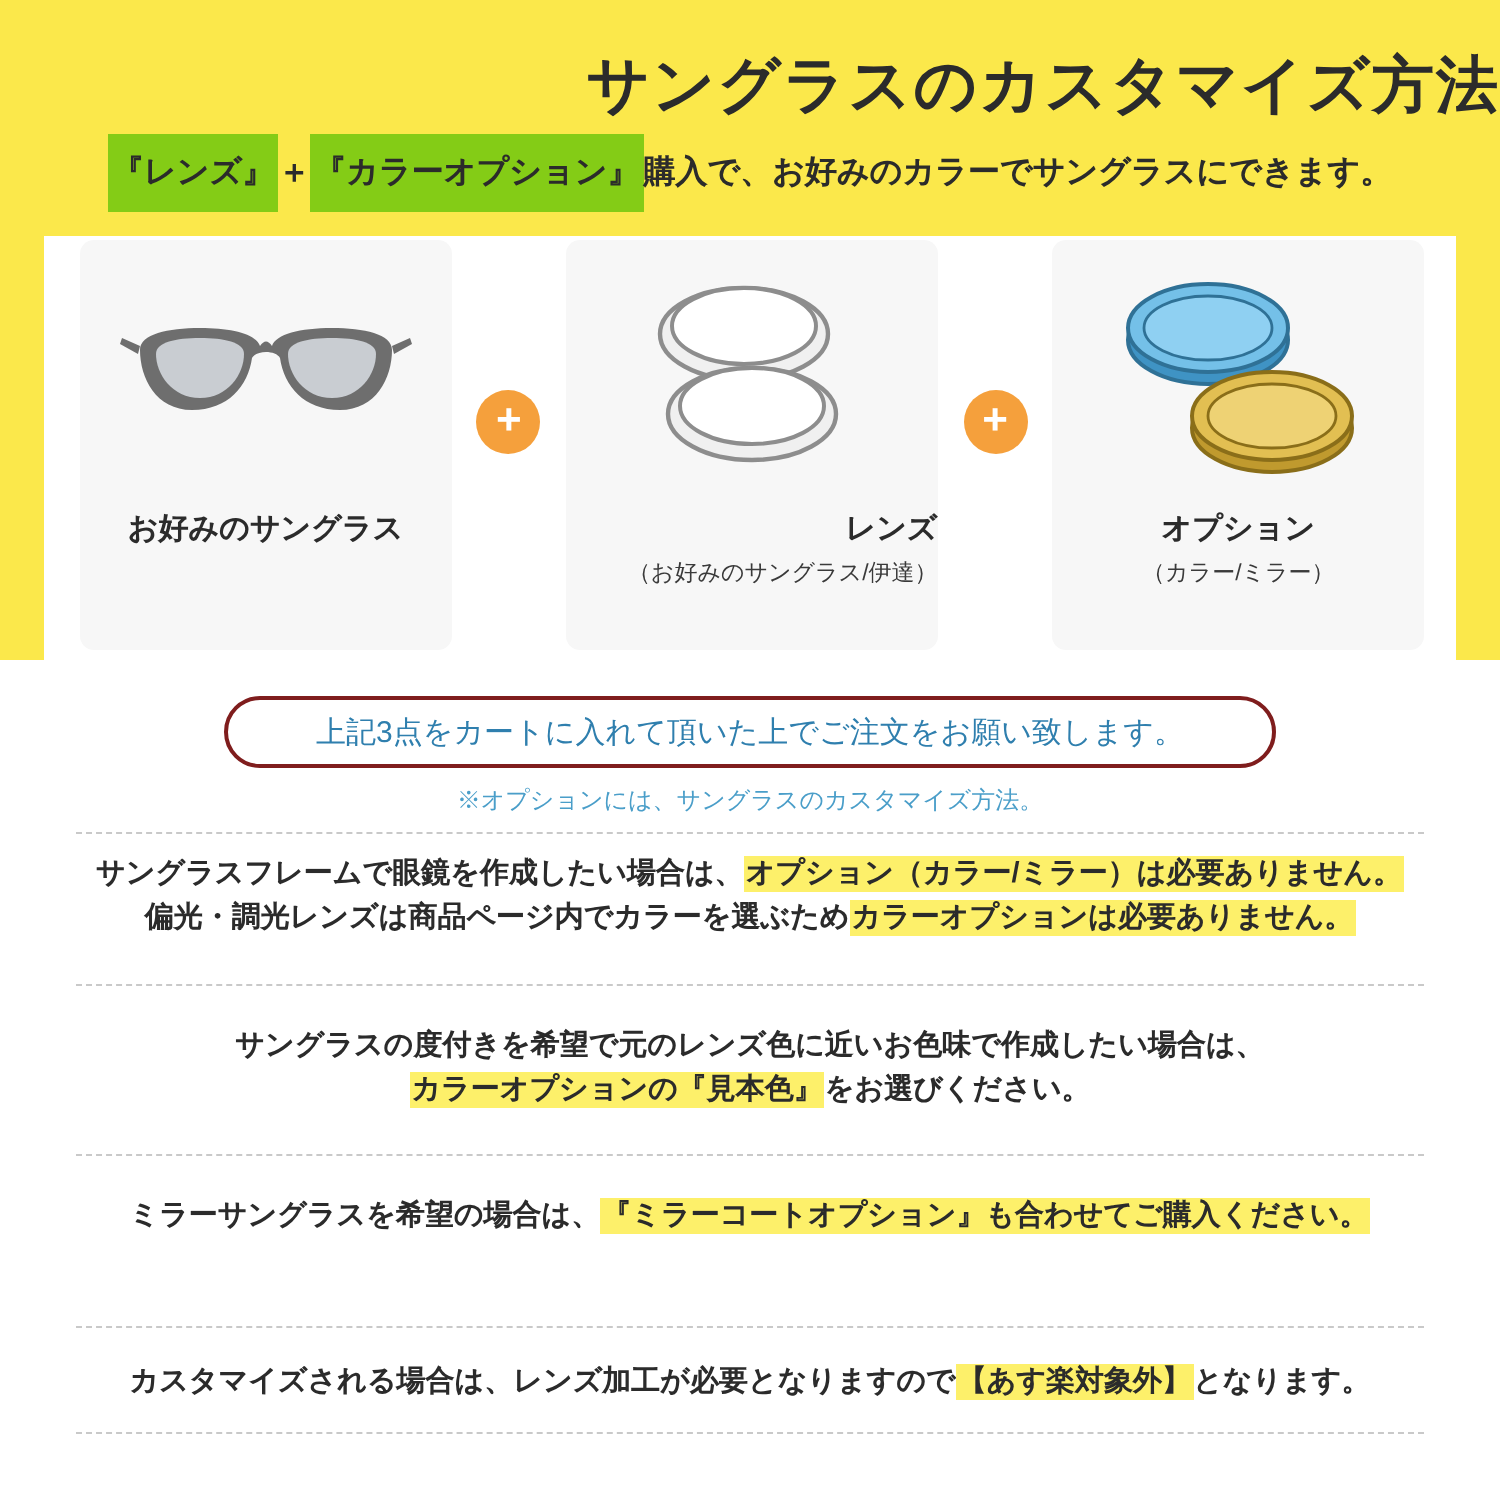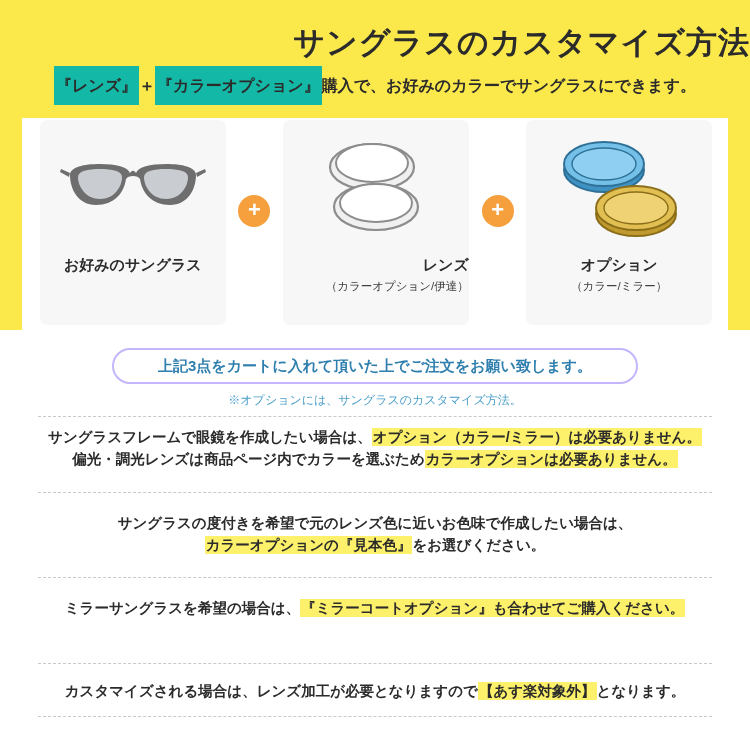--- a/index.html
+++ b/index.html
@@ -33,21 +33,21 @@
     font-size: 31px; font-weight: bold;
     letter-spacing: 1px;
     color: #2b2b2b;
   }
   .subtitle {
     position: absolute; left: 0; top: 76px;
     width: 750px; text-align: center;
     font-size: 16px; font-weight: bold;
     color: #2b2b2b;
   }
-  .sub-hl { background: #14b8a6; padding: 11px 2px; }
+  .sub-hl { background: #84cc16; padding: 11px 2px; }
 
   
   .cards {
     position: absolute; left: 40px; top: 120px;
     width: 672px; height: 205px;
     display: flex; align-items: center;
   }
   .card {
     position: relative;
     background: #f7f7f7;
@@ -79,25 +79,25 @@
     flex: 0 0 auto;
     margin: 0 auto;
     position: relative; top: -12px;
   }
   .plus-wrap { width: 63px; display: flex; justify-content: center; align-items: center; height: 205px; }
 
   
   .pill {
     position: absolute; left: 112px; top: 348px;
     width: 526px; height: 36px;
-    border: 2px solid #c4b5fd;
+    border: 2px solid #7f1d1d;
     border-radius: 18px;
     background: #fff;
     color: #2f7fae;
-    font-size: 15px; font-weight: bold;
+    font-size: 15px; font-weight: normal;
     display: flex; align-items: center; justify-content: center;
   }
   .note-small {
     position: absolute; left: 0; top: 392px; width: 750px;
     text-align: center; font-size: 12px; color: #4a9ec9;
   }
 
   
   .dash {
     position: absolute; left: 38px; width: 674px;
@@ -143,21 +143,21 @@
     <div class="card c2">
       <div class="card-art">
         <svg width="140" height="110" viewBox="0 0 140 110">
           <ellipse cx="66" cy="34" rx="42" ry="23" fill="#f0f0f0" stroke="#8d8d8d" stroke-width="2.2"></ellipse>
           <ellipse cx="66" cy="30" rx="36" ry="19" fill="#ffffff" stroke="#8d8d8d" stroke-width="2"></ellipse>
           <ellipse cx="70" cy="74" rx="42" ry="23" fill="#f0f0f0" stroke="#8d8d8d" stroke-width="2.2"></ellipse>
           <ellipse cx="70" cy="70" rx="36" ry="19" fill="#ffffff" stroke="#8d8d8d" stroke-width="2"></ellipse>
         </svg>
       </div>
       <div class="card-label">レンズ</div>
-      <div class="card-sub">（カラーオプション/伊達）</div>
+      <div class="card-sub">（お好みのサングラス/伊達）</div>
     </div>
 
     <div class="plus-wrap">
       <div class="plus">+</div>
     </div>
 
     <div class="card c3">
       <div class="card-art">
         <svg width="150" height="115" viewBox="0 0 150 115">
           <ellipse cx="60" cy="40" rx="40" ry="22" fill="#3f93c4" stroke="#2f7196" stroke-width="2"></ellipse>

